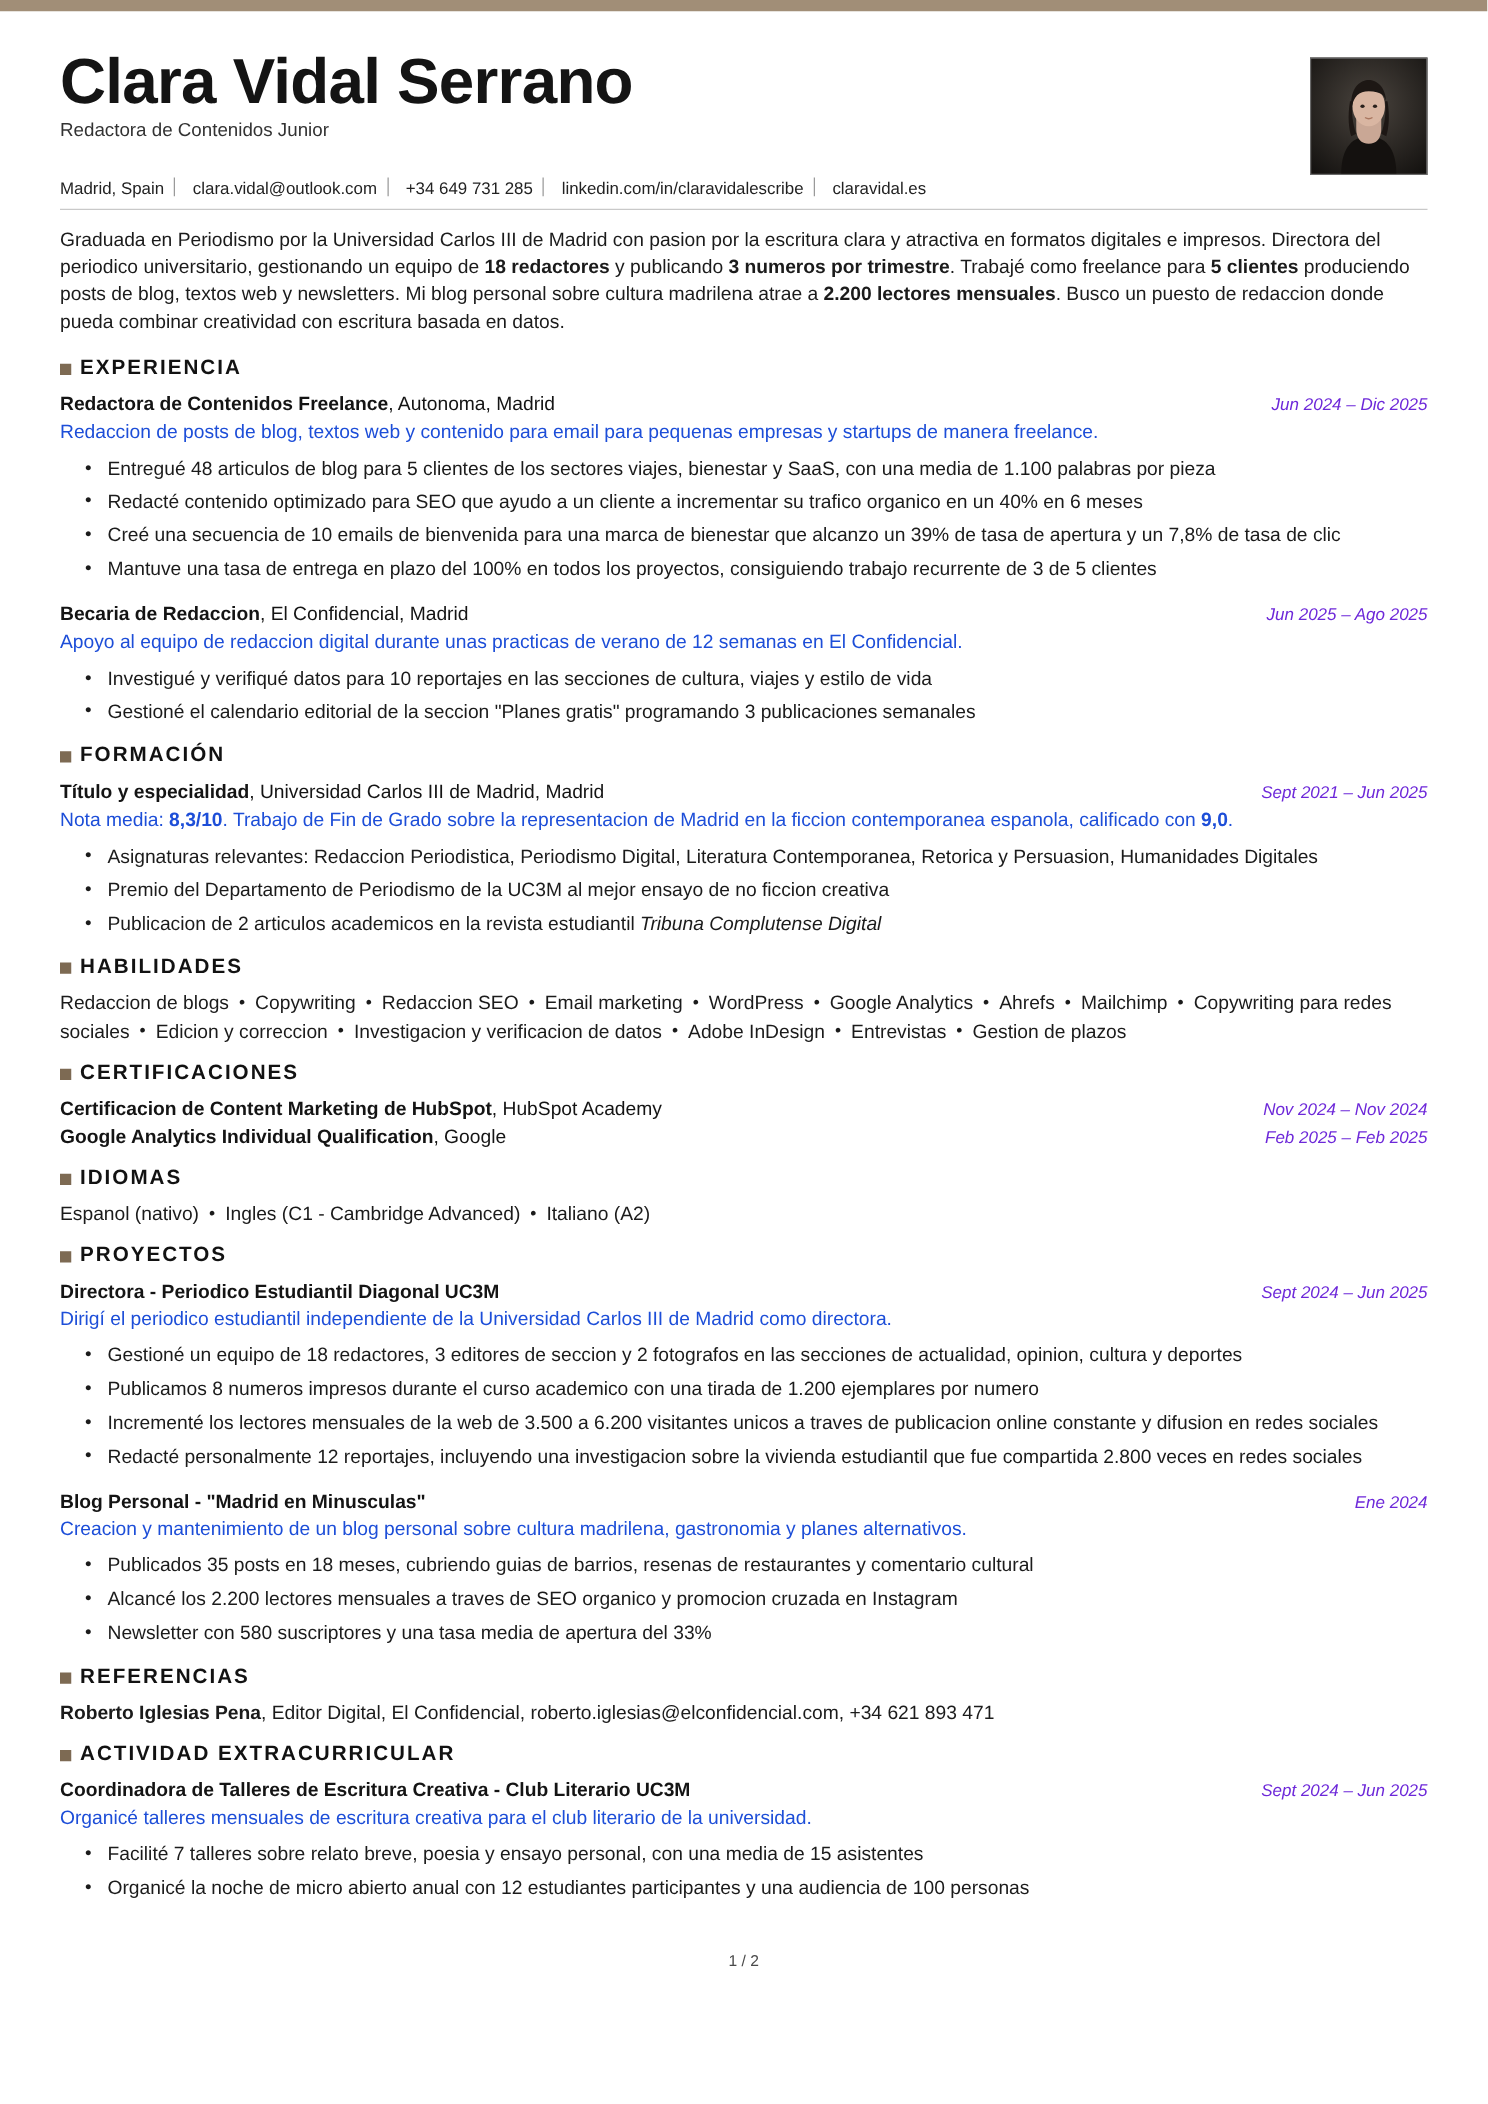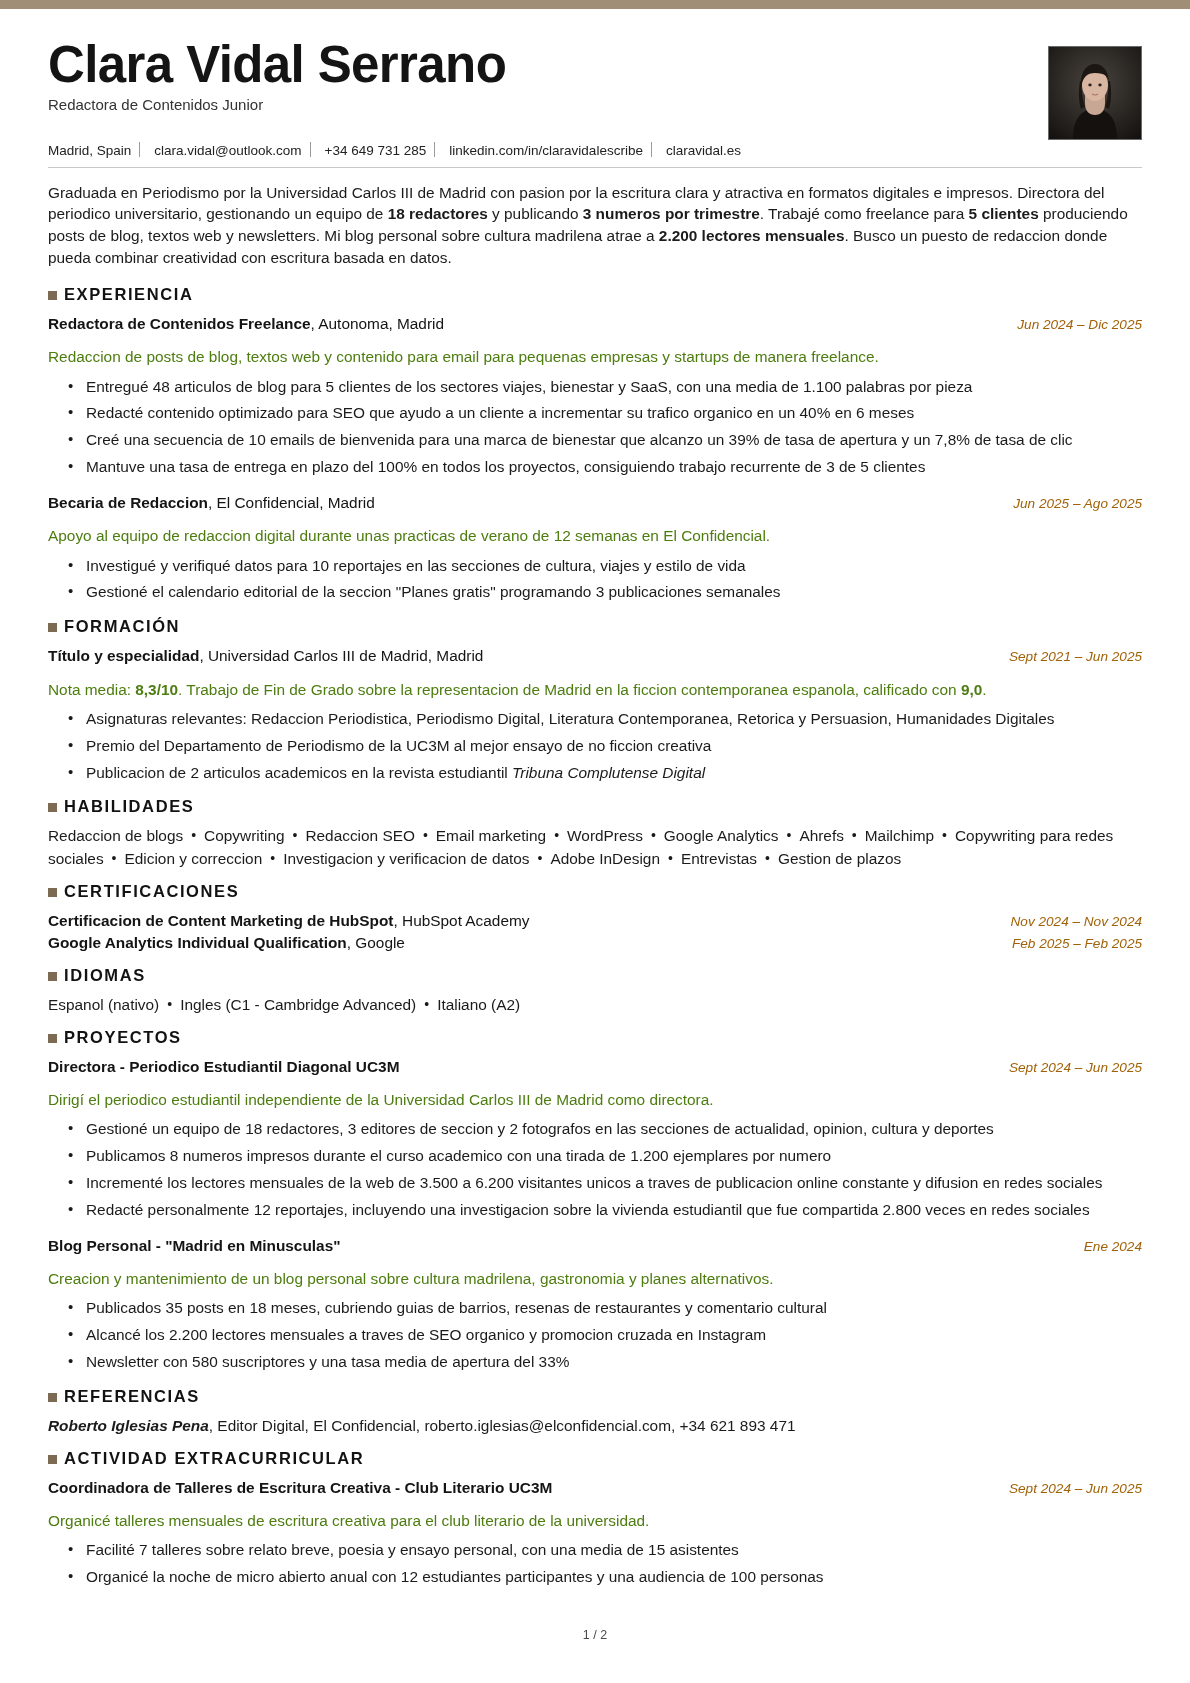--- a/index.html
+++ b/index.html
@@ -133,29 +133,29 @@
   .entry-title {
     font-size: 15.4px;
     line-height: 1.38;
     color: #141414;
     flex: 1 1 auto;
   }
   .entry-title b { font-weight: 700; }
   .entry-date {
     font-size: 13.6px;
     font-style: italic;
-    color: #a16207;
+    color: #6d28d9;
     white-space: nowrap;
     flex: 0 0 auto;
   }
   .entry-desc {
     font-size: 15.4px;
     line-height: 1.38;
-    color: #4d7c0f;
-    margin-top: 12px;
+    color: #1d4ed8;
+    margin-top: 1px;
   }
 
   ul.bullets {
     margin: 8px 0 14px 0;
     padding: 0 0 0 38px;
     list-style: none;
   }
   ul.bullets li {
     position: relative;
     font-size: 15.4px;
@@ -190,21 +190,21 @@
     position: relative;
     top: -1px;
   }
 
   .cert-row { margin-bottom: 1px; }
   .plain-line {
     font-size: 15.4px;
     line-height: 1.42;
     color: #1b1b1b;
   }
-  .plain-line b { font-weight: 700; font-style: italic; }
+  .plain-line b { font-weight: 700; }
 
   .footer {
     text-align: center;
     font-size: 12.5px;
     color: #4a4a4a;
     padding: 26px 0 18px 0;
   }
 </style>
 </head>
 <body>

